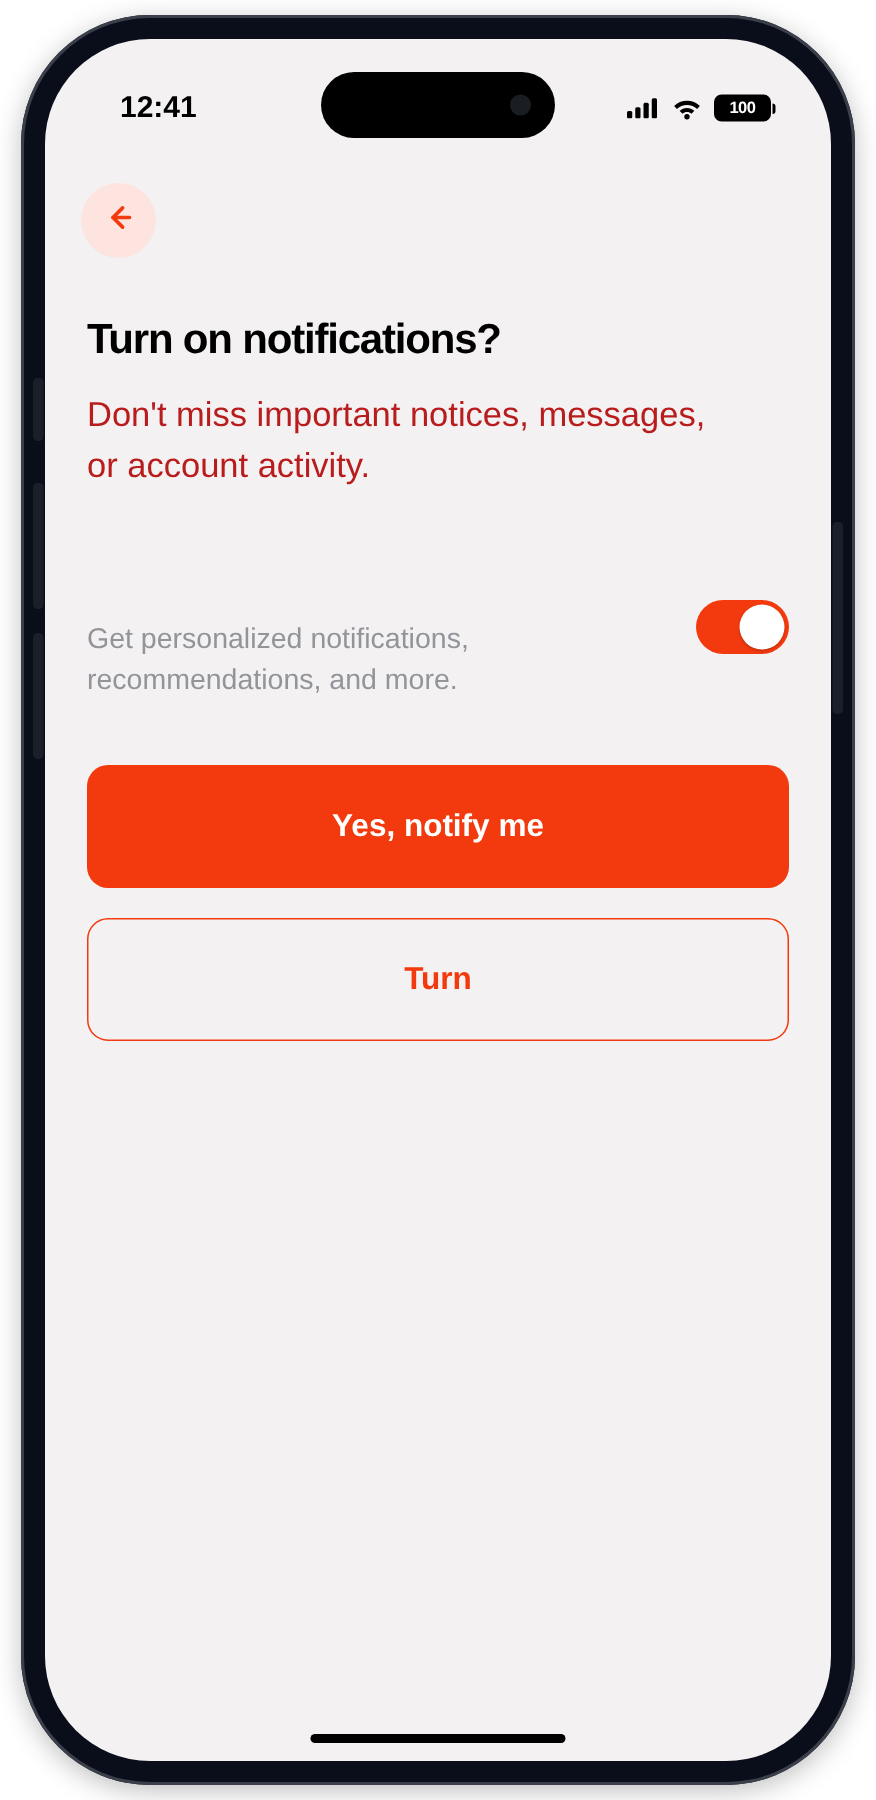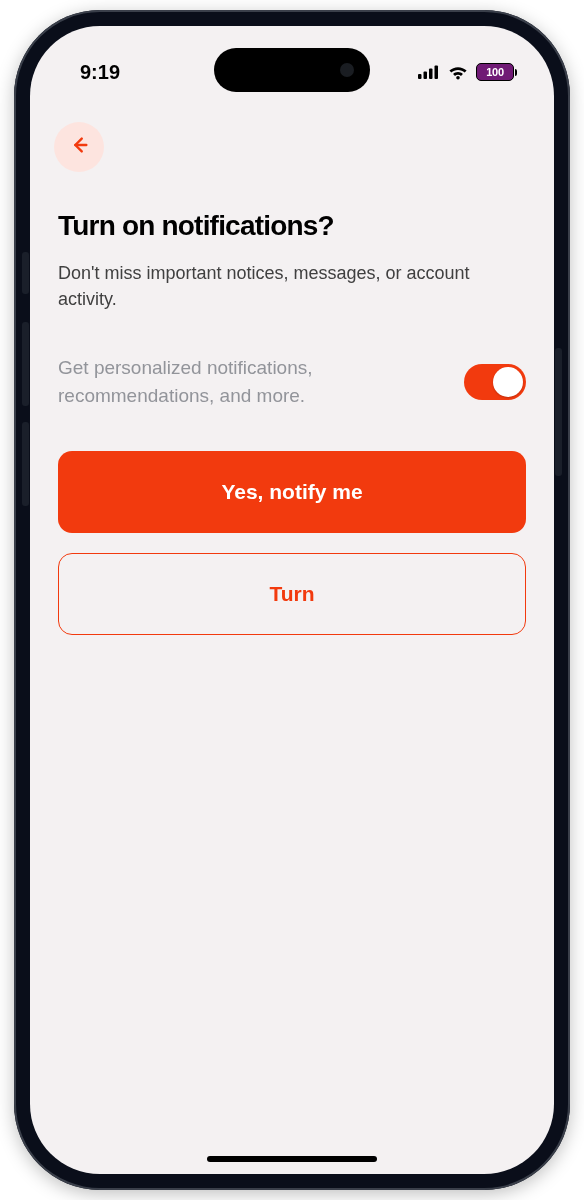--- a/index.html
+++ b/index.html
@@ -90,21 +90,21 @@
   .signal-icon, .wifi-icon { display: inline-flex; }
   .batt {
     display: inline-flex;
     align-items: center;
     width: 38px;
     height: 18px;
     border: 1.8px solid #000;
     border-radius: 5px;
     padding: 1px;
     position: relative;
-    background: #701a75;
+    background: #000000;
   }
   .batt::after {
     content: "";
     position: absolute;
     right: -4px;
     top: 5px;
     width: 2.5px;
     height: 7px;
     background: #000;
     border-radius: 0 2px 2px 0;
@@ -147,40 +147,41 @@
   .title {
     margin-top: 38px;
     font-size: 28px;
     font-weight: 800;
     letter-spacing: -0.8px;
     color: #000;
     line-height: 1.15;
   }
   .subtitle {
     margin-top: 18px;
-    font-size: 18px;
+    font-size: 23px;
     font-weight: 500;
-    color: #404040;
+    color: #b91c1c;
     line-height: 1.45;
     max-width: 430px;
   }
 
   .toggle-row {
     margin-top: 42px;
     display: flex;
     align-items: center;
     justify-content: space-between;
     gap: 18px;
   }
   .toggle-label {
     font-size: 19px;
     font-weight: 500;
     color: #92949a;
     line-height: 1.45;
     max-width: 330px;
+    margin-top: 44px;
   }
   .toggle {
     width: 62px;
     height: 36px;
     background: #f23a0e;
     border-radius: 20px;
     position: relative;
     flex-shrink: 0;
     cursor: pointer;
   }
@@ -238,21 +239,21 @@
 <div class="device">
   <div class="side-btn b1"></div>
   <div class="side-btn b2"></div>
   <div class="side-btn b3"></div>
   <div class="side-btn b4"></div>
 
   <div class="screen">
     <div class="island"></div>
 
     <div class="status">
-      <span>9:19</span>
+      <span>12:41</span>
       <div class="status-right">
         <span class="signal-icon">
           <svg width="22" height="14" viewBox="0 0 22 14">
             <rect x="0" y="9" width="3.5" height="5" rx="1" fill="#000"></rect>
             <rect x="5.5" y="6.5" width="3.5" height="7.5" rx="1" fill="#000"></rect>
             <rect x="11" y="3.5" width="3.5" height="10.5" rx="1" fill="#000"></rect>
             <rect x="16.5" y="0.5" width="3.5" height="13.5" rx="1" fill="#000"></rect>
           </svg>
         </span>
         <span class="wifi-icon">

